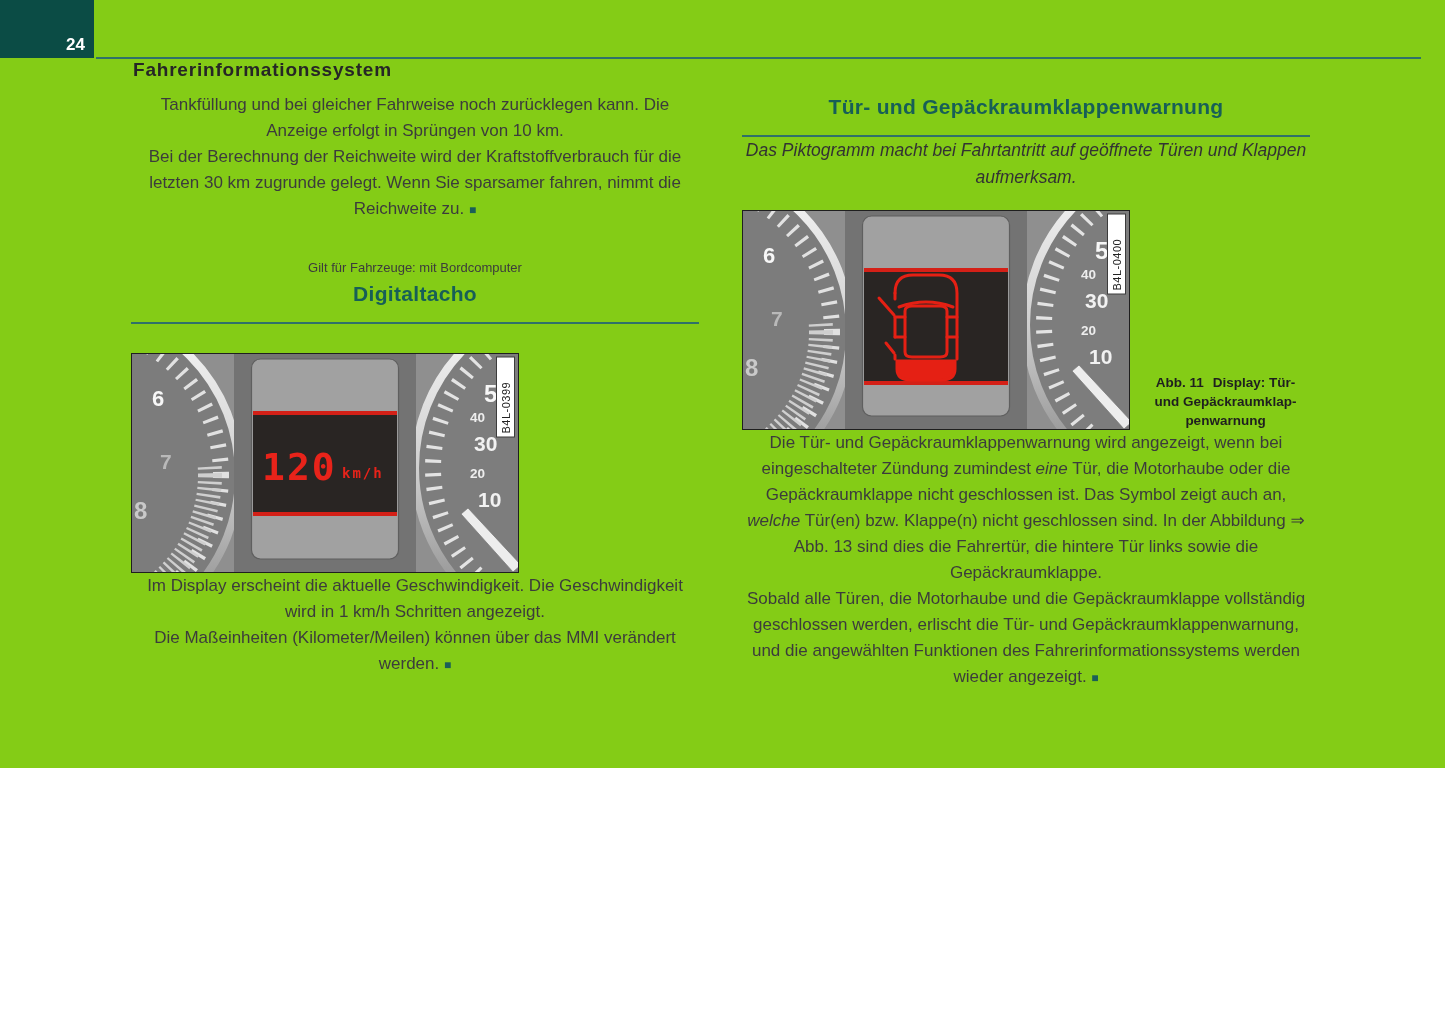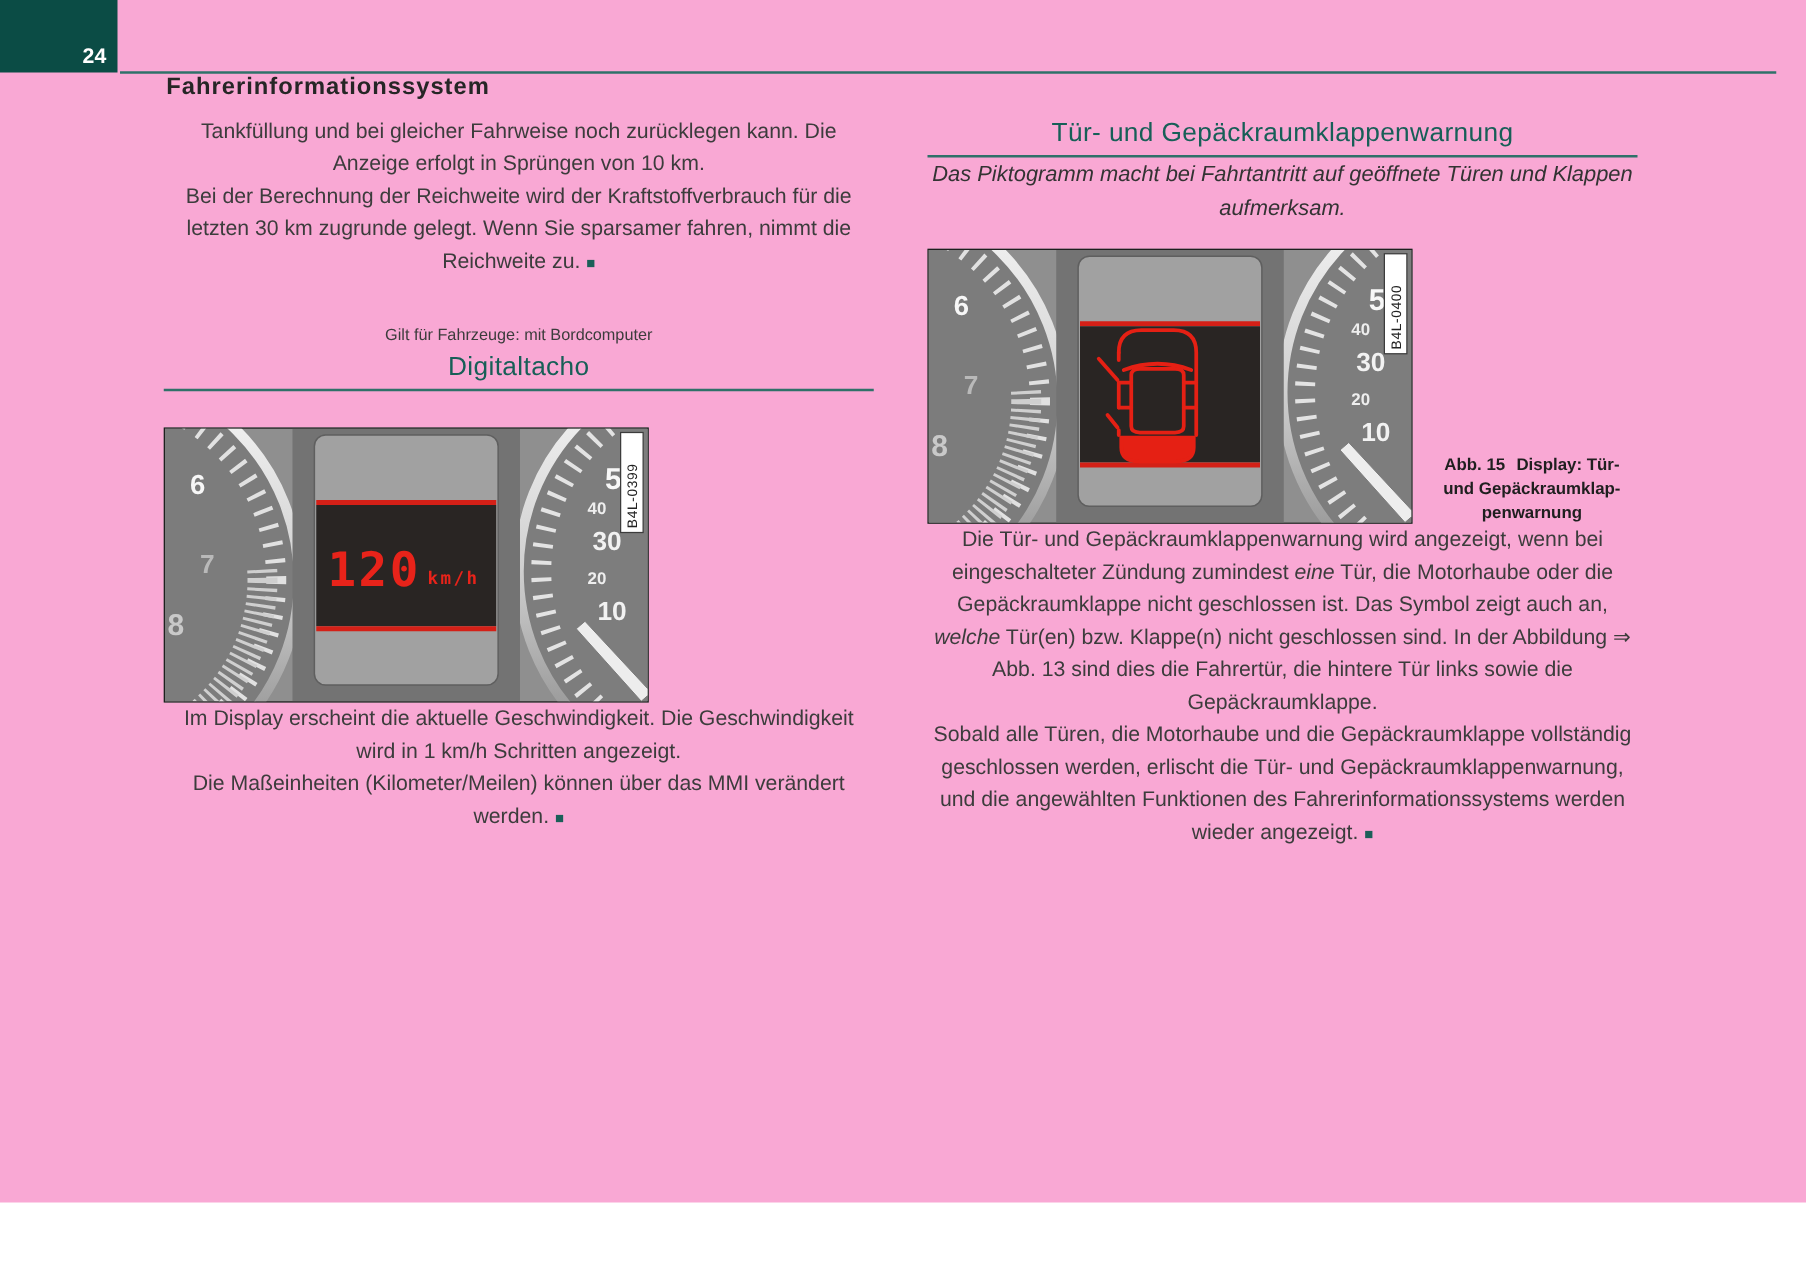--- a/index.html
+++ b/index.html
@@ -1,39 +1,39 @@
 <!DOCTYPE html>
 <html><head>
 <meta charset="utf-8">
 <style>
   * { margin:0; padding:0; box-sizing:border-box; }
   html,body { width:1445px; height:1026px; background:#ffffff; overflow:hidden;
               font-family:"Liberation Sans", sans-serif; }
-  .page { position:relative; width:1445px; height:962px; background:#f9a8d4; }
+  .page { position:relative; width:1445px; height:768px; background:#84cc16; }
 
   
   .pageno-block { position:absolute; left:0; top:0; width:94px; height:58px;
                   background:#0b4c45; display:flex; align-items:flex-end; justify-content:flex-end;
                   padding:0 9px 3px 0; }
   .pageno-block span { color:#ffffff; font-size:17px; font-weight:bold; }
   .header-title { position:absolute; left:133px; top:31px; font-size:19px; font-weight:bold;
                   letter-spacing:0.8px; color:#262626;margin-top:28px; }
   .header-rule { position:absolute; left:96px; top:57px; width:1325px; height:2px; background:#2f7169; }
 
   
   .col { position:absolute; width:568px; color:#3c3c3c; font-size:17px; line-height:26px;text-align:center; }
   .col-left  { left:131px; top:92px; }
   .col-right { left:742px; top:94px; }
   .col p { margin:0; }
   .mt13 { margin-top:13px; }
   .mt21 { margin-top:21px; }
   .mt26 { margin-top:26px; }
   .note { margin-top:37px; font-size:13px; line-height:16px; color:#3c3c3c; }
-  h2.section { margin-top:5px; padding-bottom:4px; border-bottom:2px solid #2f7169;
-               font-size:21px; letter-spacing:0.3px; color:#175f57; font-weight:normal; }
+  h2.section { margin-top:5px; padding-bottom:15px; border-bottom:2px solid #2f7169;
+               font-size:21px; letter-spacing:0.3px; color:#175f57; font-weight:bold; }
   .col-right h2.section { margin-top:0; }
   .lead { margin-top:11px; font-style:italic; font-size:17.5px; line-height:27px; color:#333; }
   .endmark { color:#1b5f58; font-size:12px; }
   em.inl { font-style:italic; }
 
   
   .figure-row { display:flex; align-items:flex-end; margin-top:29px; }
   .col-right .figure-row { margin-top:19px; }
   .cluster { width:388px; height:220px; border:1px solid #1f1f1f; background:#8f8f8f; flex:0 0 auto; }
   .cluster svg { display:block; width:386px; height:218px; }
@@ -167,21 +167,21 @@
             <path d="M156,96 Q183,86 210,96"></path>
             <path d="M162,100 Q162,95 169,95 L197,95 Q204,95 204,100 L204,141 Q204,146 197,146 L169,146 Q162,146 162,141 Z"></path>
             <path d="M152,106 L162,106 M204,106 L214,106 M152,126 L162,126 M204,126 L214,126"></path>
             <path d="M154,150 L212,150 L212,158 Q212,169 198,169 L168,169 Q154,169 154,158 Z" fill="#e52014"></path>
           </g>
           <rect x="364.5" y="3" width="18" height="80" fill="#ffffff" stroke="#3c3c3c" stroke-width="1"></rect>
           <text class="idlabel" transform="translate(377.5,79.5) rotate(-90)">B4L-0400</text>
         </svg>
       </div>
       <figcaption>
-        <span class="cap-label">Abb. 15</span><span>Display: Tür-</span>
+        <span class="cap-label">Abb. 11</span><span>Display: Tür-</span>
         <span class="cap-line">und Gepäckraumklap-</span>
         <span class="cap-line">penwarnung</span>
       </figcaption>
     </div>
 
     <p class="mt26"><span>Die Tür- und Gepäckraumklappenwarnung wird angezeigt, wenn bei eingeschalteter Zündung zumindest </span><em class="inl">eine</em><span> Tür, die Motorhaube oder die Gepäckraumklappe nicht geschlossen ist. Das Symbol zeigt auch an, </span><em class="inl">welche</em><span> Tür(en) bzw. Klappe(n) nicht geschlossen sind. In der Abbildung ⇒ Abb. 13 sind dies die Fahrertür, die hintere Tür links sowie die Gepäckraumklappe.</span></p>
     <p class="mt13"><span>Sobald alle Türen, die Motorhaube und die Gepäckraumklappe voll­ständig geschlossen werden, erlischt die Tür- und Gepäckraumklap­penwarnung, und die angewählten Funktionen des Fahrerinformati­onssystems werden wieder angezeigt. </span><span class="endmark">■</span></p>
   </div>
 
 </div>

